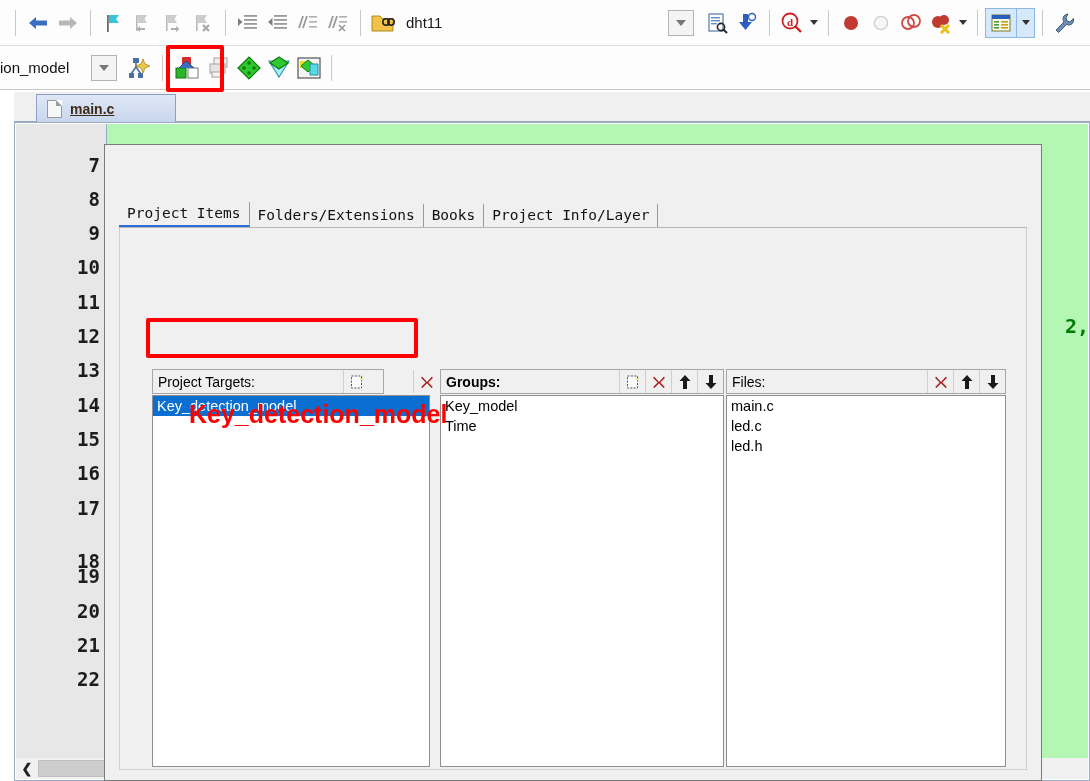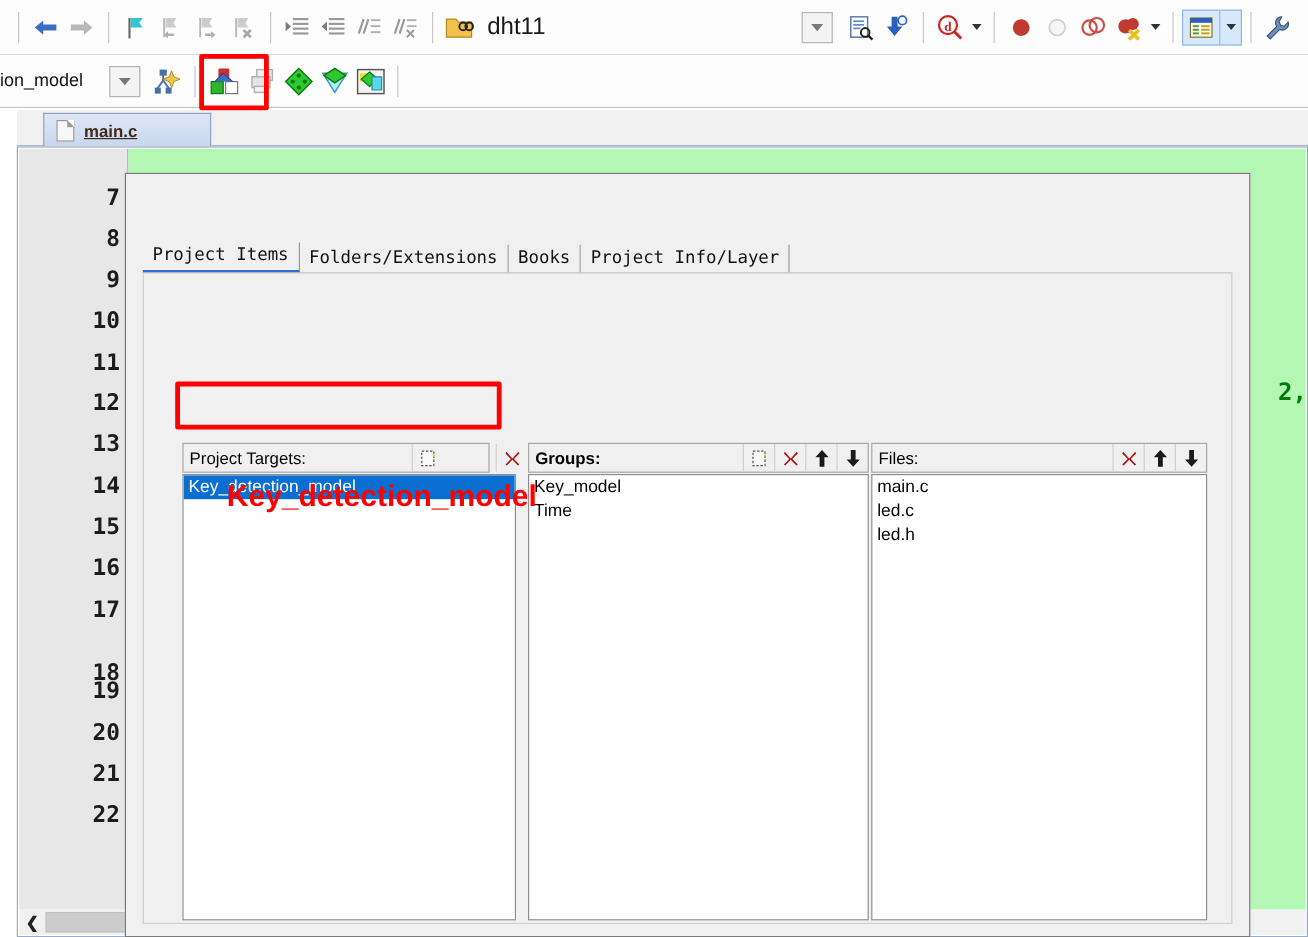--- a/index.html
+++ b/index.html
@@ -22,21 +22,21 @@
   #toolbar1 { top: 0; height: 46px; }
   #toolbar2 { top: 46px; height: 44px; border-bottom: 1px solid #c8c8c8; }
 
   .tb-sep { width: 1px; height: 26px; background: #c9c9c9; margin: 0 7px; flex: none; }
   .tb-btn {
     width: 30px; height: 30px; flex: none;
     display: flex; align-items: center; justify-content: center;
     position: relative;
   }
   .tb-btn svg { display:block; }
-  .tb-label { font-size: 20px; color: #1a1a1a; margin-left: 8px; white-space: nowrap; }
+  .tb-label { font-size: 15px; color: #1a1a1a; margin-left: 8px; white-space: nowrap; }
 
   .combo {
     width: 26px; height: 26px; border: 1px solid #b4b4b4; background: #f4f4f4;
     display:flex; align-items:center; justify-content:center; flex:none;
   }
   .combo .chev { width:0;height:0;border-left:5px solid transparent;border-right:5px solid transparent;border-top:6px solid #777; }
 
   .drop-arrow { width: 14px; height: 28px; display:flex;align-items:center;justify-content:center;flex:none; }
   .drop-arrow i { width:0;height:0;border-left:4px solid transparent;border-right:4px solid transparent;border-top:5px solid #333; display:block;}
 
@@ -436,21 +436,21 @@
       <div class="dtab active">Project Items</div>
       <div class="dtab">Folders/Extensions</div>
       <div class="dtab">Books</div>
       <div class="dtab">Project Info/Layer</div>
     </div>
     <div id="tabs-line"></div>
 
     <div id="dlg-body">
 
       <div class="panel" style="left:32px; width:278px;">
-        <div class="panel-hdr" style="width:256px;gap:44px;">
+        <div class="panel-hdr" style="width:232px;gap:44px;">
           <span class="lbl">Project Targets:</span>
           <span style="flex:1"></span>
           <span class="hdr-btn">
             <svg width="16" height="16" viewBox="0 0 16 16">
               <rect x="2.5" y="2" width="10" height="12" fill="#fafafa" stroke="#555" stroke-width="1" stroke-dasharray="2 1.4"></rect>
               <path d="M10 2 L12 5 L14 3 L12.5 7 Z" fill="#f0d020"></path>
             </svg>
           </span>
           <span class="hdr-btn">
             <svg width="16" height="16" viewBox="0 0 16 16">

